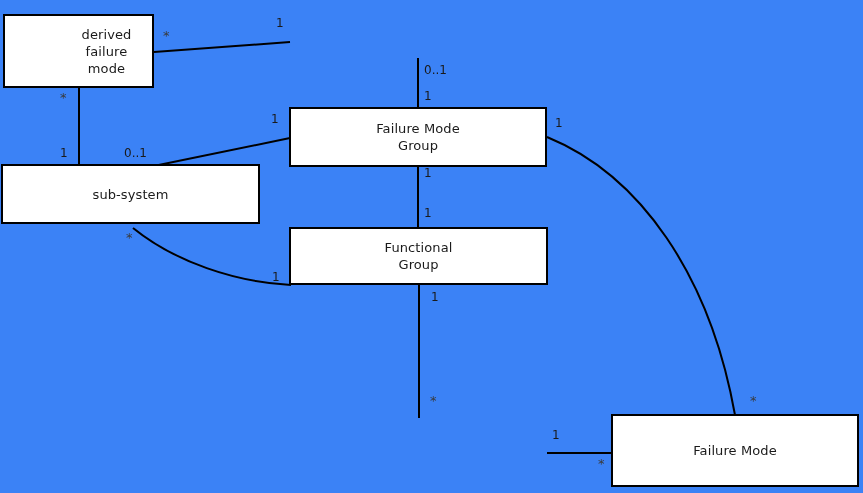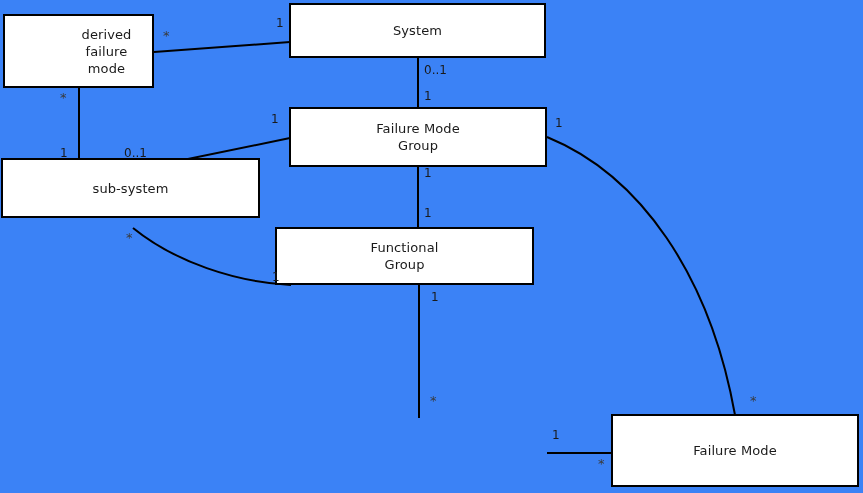--- a/index.html
+++ b/index.html
@@ -86,34 +86,31 @@
 
     <path d="M 547 137 C 640 175 710 275 735 415" fill="none" stroke="#000000" stroke-width="2"></path>
   </svg>
 
   <div class="uml-box" style="left:3px; top:14px; width:151px; height:74px;">
     <span class="uml-box-label label-right-shift">derived
 failure
 mode</span>
   </div>
 
-  <div class="uml-box" style="left:289px; top:3px; width:257px; height:55px;">
-    <span class="uml-box-label">System</span>
-  </div>
 
   <div class="uml-box" style="left:289px; top:107px; width:258px; height:60px;">
     <span class="uml-box-label">Failure Mode
 Group</span>
   </div>
 
-  <div class="uml-box" style="left:1px; top:158px; width:259px; height:60px;">
+  <div class="uml-box" style="left:1px; top:164px; width:259px; height:60px;">
     <span class="uml-box-label">sub-system</span>
   </div>
 
-  <div class="uml-box" style="left:275px; top:227px; width:259px; height:58px;">
+  <div class="uml-box" style="left:289px; top:227px; width:259px; height:58px;">
     <span class="uml-box-label">Functional
 Group</span>
   </div>
 
 
   <div class="uml-box" style="left:611px; top:414px; width:248px; height:73px;">
     <span class="uml-box-label">Failure Mode</span>
   </div>
 
   <span class="mult-label mult-star" style="left:163px; top:29px;">*</span>

